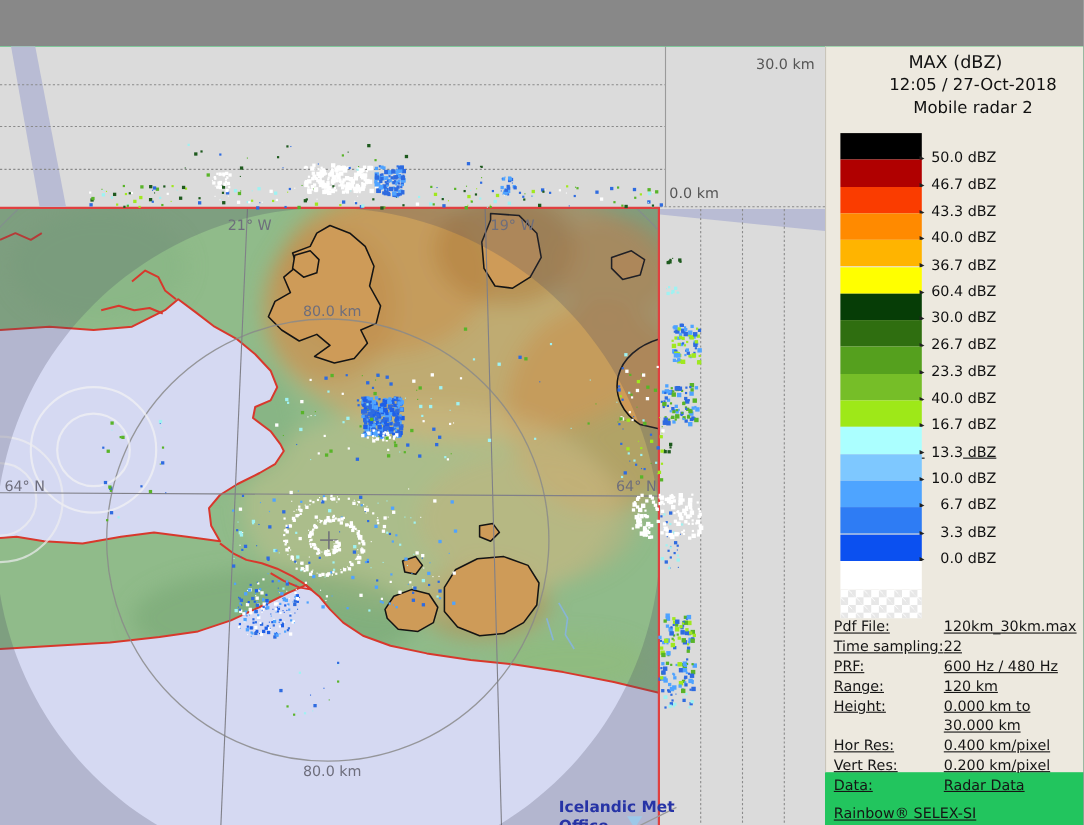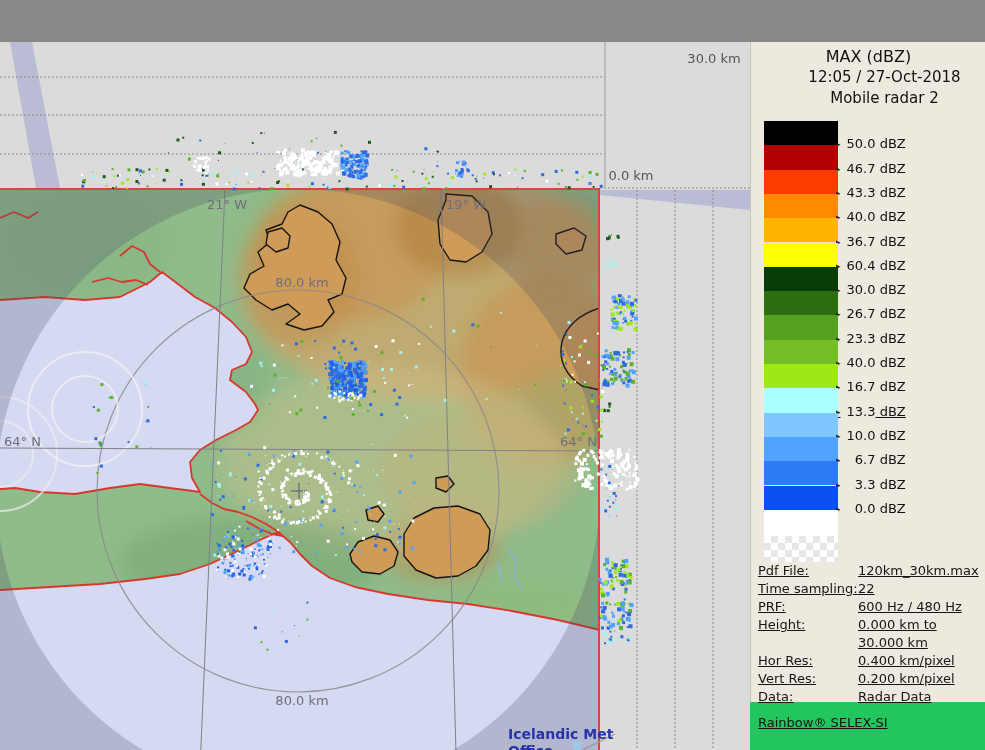--- a/index.html
+++ b/index.html
@@ -2237,20 +2237,24 @@
         </div>
         <div class="info-row">
           <div class="info-label">Time sampling:</div>
           <div class="info-value">22</div>
         </div>
         <div class="info-row">
           <div class="info-label">PRF:</div>
           <div class="info-value">600 Hz / 480 Hz</div>
         </div>
         <div class="info-row">
+          <div class="info-label">Range:</div>
+          <div class="info-value">120 km</div>
+        </div>
+        <div class="info-row">
           <div class="info-label">Height:</div>
           <div class="info-value">0.000 km to</div>
         </div>
         <div class="info-row">
           <div class="info-label"></div>
           <div class="info-value">30.000 km</div>
         </div>
         <div class="info-row">
           <div class="info-label">Hor Res:</div>
           <div class="info-value">0.400 km/pixel</div>

